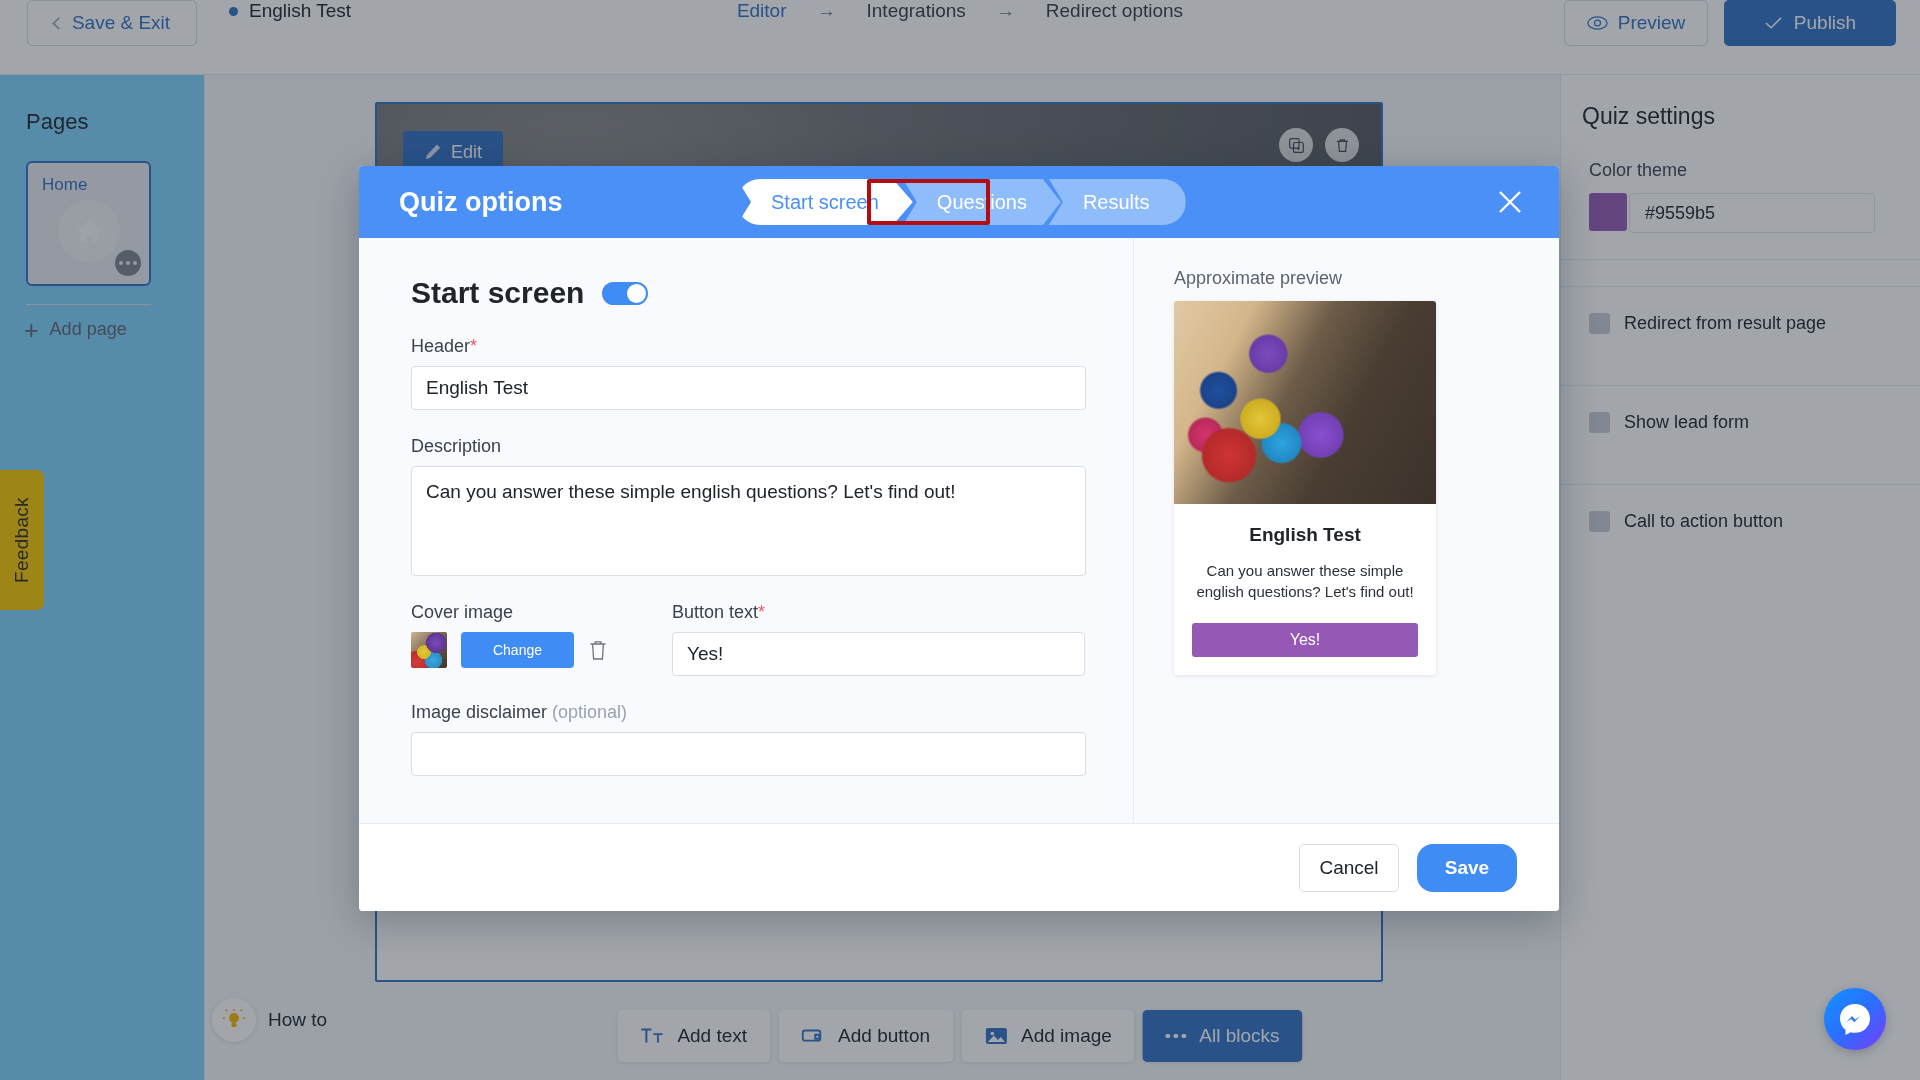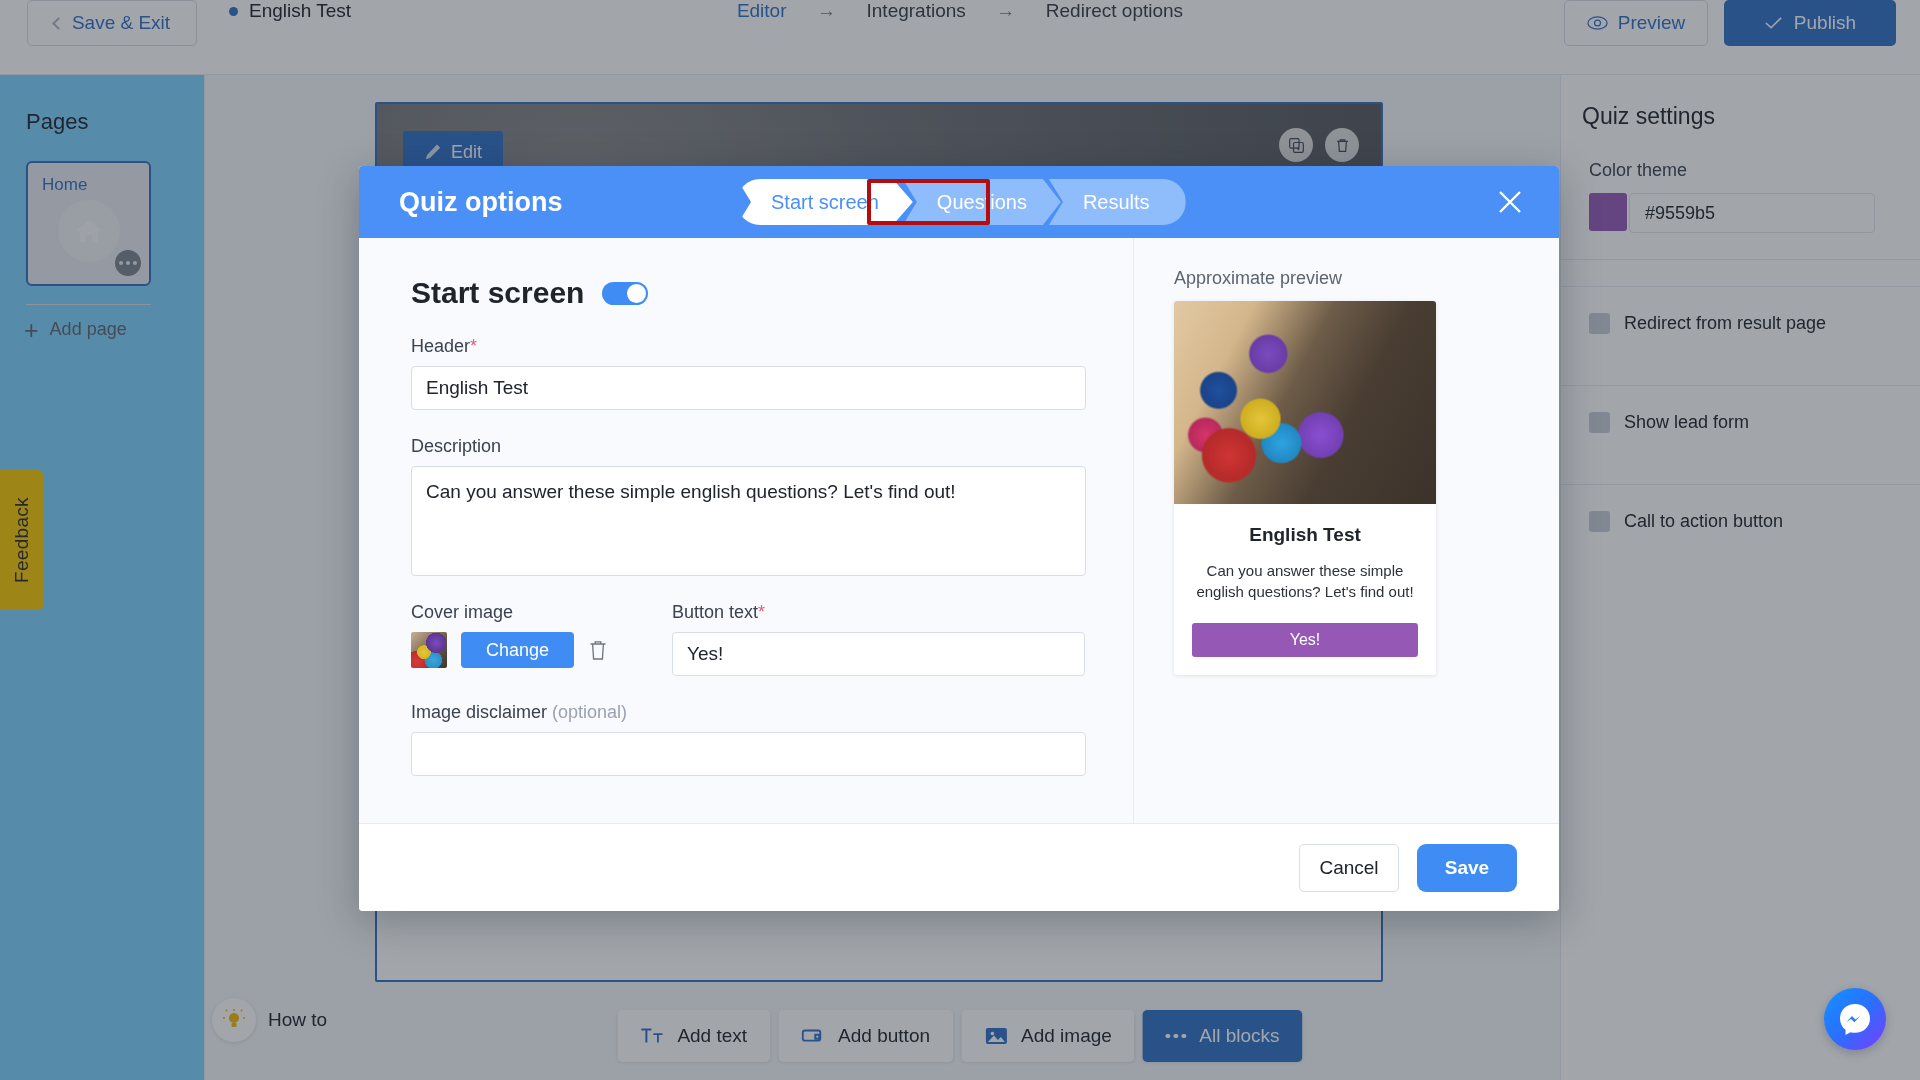--- a/index.html
+++ b/index.html
@@ -357,21 +357,21 @@
     width: 36px; height: 36px; border-radius: 2px; flex: none;
     background:
       radial-gradient(circle at 70% 30%, #7b4bbd 0%, #5c3590 28%, transparent 29%),
       radial-gradient(circle at 36% 56%, #e3c63c 0%, #d6b522 22%, transparent 23%),
       radial-gradient(circle at 62% 78%, #3aa8e0 0%, #2b8ec4 24%, transparent 25%),
       radial-gradient(circle at 16% 84%, #d63a3a 0%, #b92d2d 26%, transparent 27%),
       linear-gradient(135deg,#cbb193 0%,#6b5a47 55%,#3e352c 100%);
   }
   .change-btn {
     width: 113px; height: 36px; border: none; border-radius: 4px;
-    background: #3f8cf4; color: #fff; font-size: 18px; cursor: pointer;
+    background: #3f8cf4; color: #fff; font-size: 14px; cursor: pointer;
     font-family: "Liberation Sans", sans-serif;
   }
   .trash-btn { width: 20px; height: 22px; cursor: pointer; }
   .trash-btn svg { width: 20px; height: 22px; display:block; }
   .btn-text-input {
     display: block; width: 100%; height: 44px;
     border: 1px solid #d9dee6; border-radius: 4px;
     font-size: 19px; color: #20242b; padding: 0 14px; margin-top: 9px;
     font-family: "Liberation Sans", sans-serif; background: #fff;
   }
@@ -411,21 +411,21 @@
     border-top: 1px solid #e8ecf2; background: #fff;
     display: flex; align-items: center; justify-content: flex-end;
     padding-right: 42px; gap: 18px;
   }
   .cancel-btn {
     width: 100px; height: 48px; border: 1px solid #d9dee6; border-radius: 5px;
     background: #fff; color: #20242b; font-size: 19px; cursor: pointer;
     font-family: "Liberation Sans", sans-serif;
   }
   .save-btn {
-    width: 100px; height: 48px; border: none; border-radius: 9px;
+    width: 100px; height: 48px; border: none; border-radius: 16px;
     background: #3f8cf4; color: #fff; font-size: 19px; font-weight: bold;
     cursor: pointer; font-family: "Liberation Sans", sans-serif;
   }
 </style>
 </head>
 <body>
 
 <div id="app-layer">
 
   <div id="topbar">

